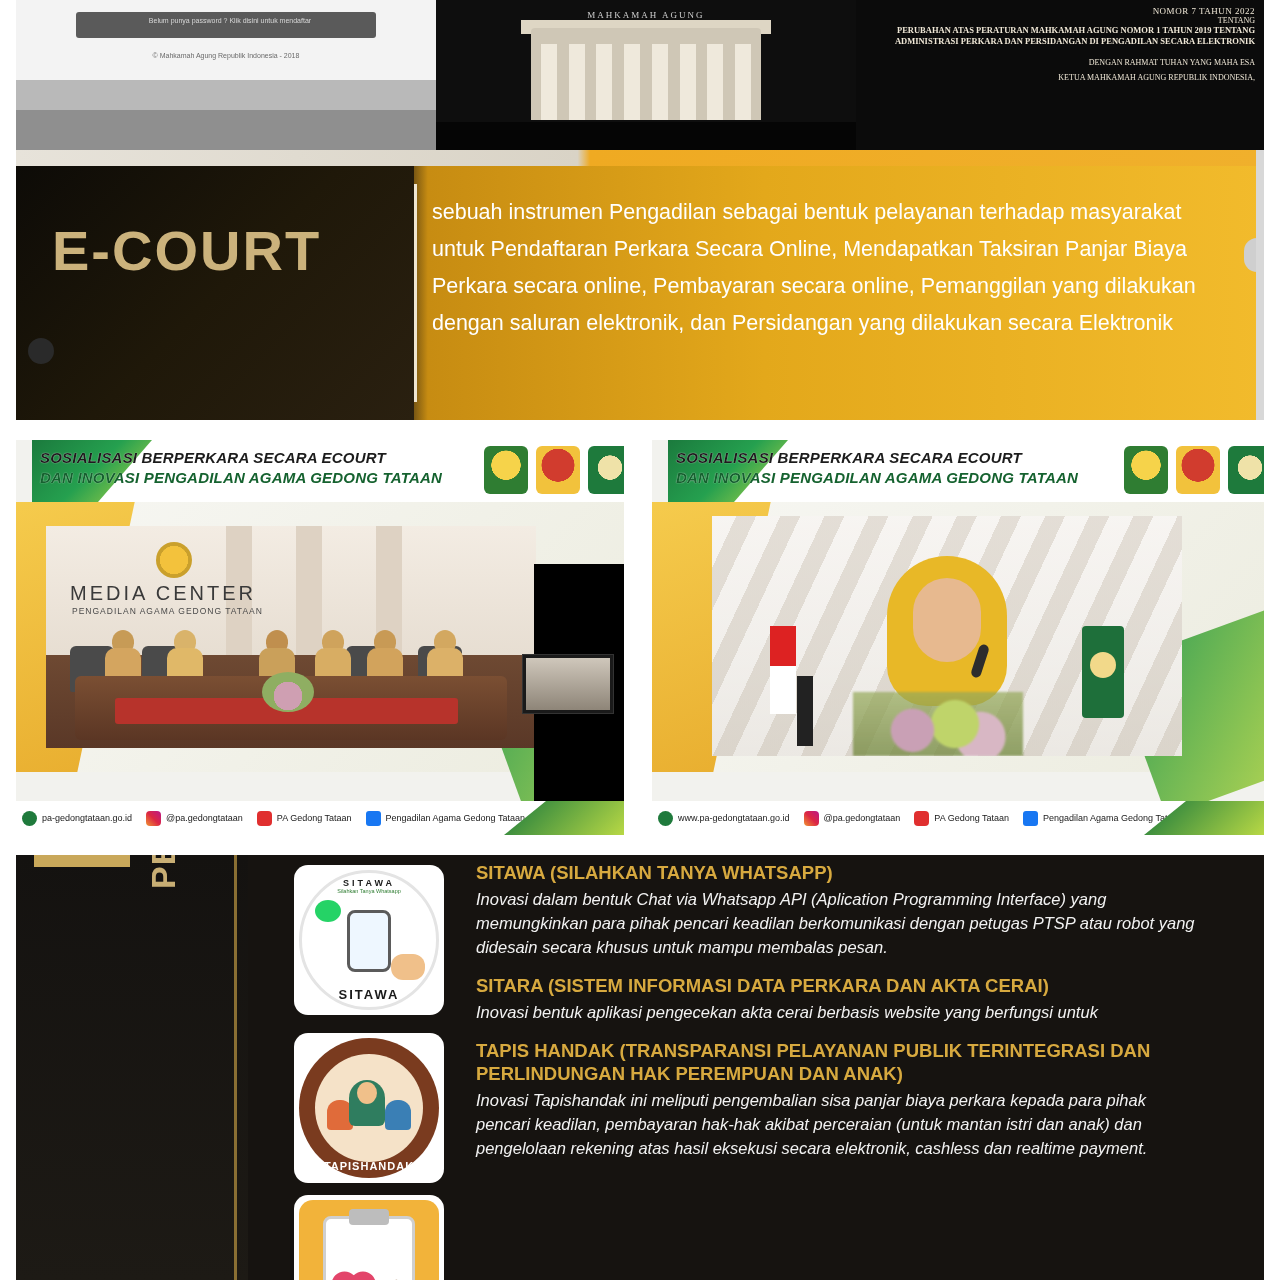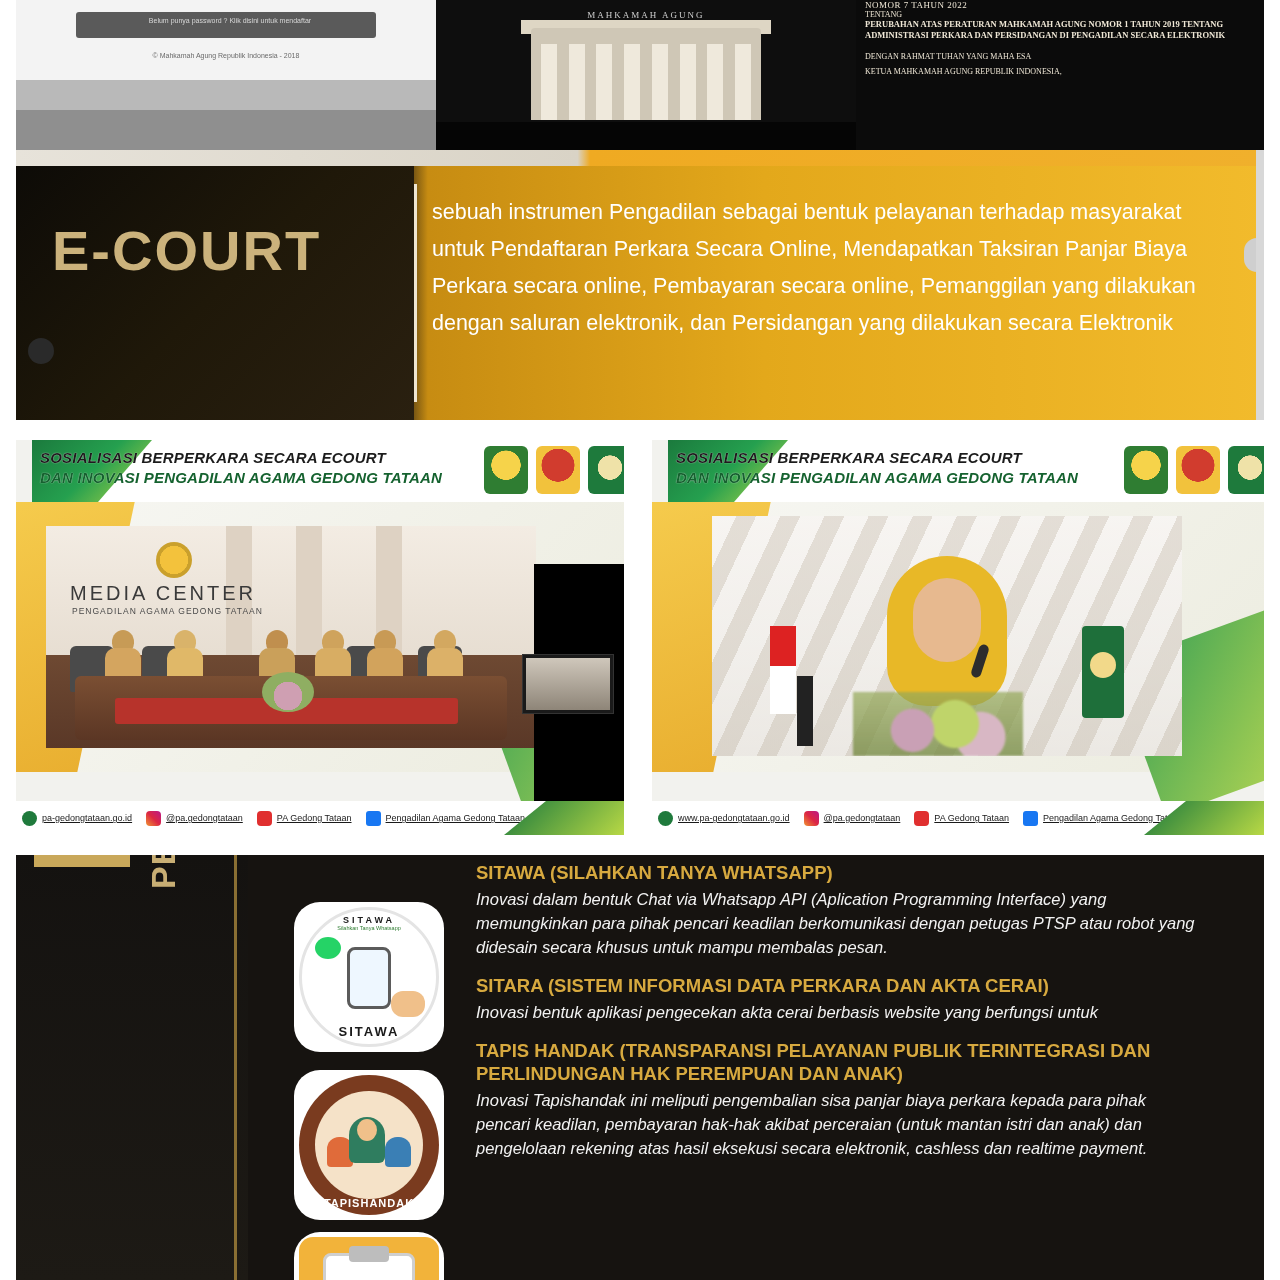--- a/index.html
+++ b/index.html
@@ -60,21 +60,21 @@
   .thumb-b .cols {
     position:absolute; left:50%; top:44px; transform:translateX(-50%);
     width:210px; height:76px; display:flex; justify-content:space-between;
   }
   .thumb-b .cols i { display:block; width:16px; height:76px; background:#efe9dc; }
   .thumb-b .blackbase { position:absolute; left:0; bottom:0; width:100%; height:28px; background:#050505; }
 
   .thumb-c { width: 408px; background:#0b0b0b; }
   .thumb-c .doc {
     position:absolute; left:50%; top:0; transform:translateX(-50%);
-    width:390px; text-align:left; color:#efe7d6; padding-top:0;
+    width:390px; text-align:right; color:#efe7d6; padding-top:6px;
     font-family:"Liberation Serif", serif;
   }
   .thumb-c .l1 { font-size:9px; letter-spacing:.5px; }
   .thumb-c .l2 { font-size:8px; }
   .thumb-c .l3 { font-size:8.5px; font-weight:bold; line-height:1.35; }
   .thumb-c .l4 { font-size:8px; margin-top:10px; }
   .thumb-c .l5 { font-size:8px; margin-top:6px; }
 
   .p1-gradrow {
     position:absolute; left:0; top:150px; width:100%; height:28px;
@@ -220,21 +220,21 @@
     background:#1a1a1a; border:1px solid #333;
   }
   .pip .inner { position:absolute; inset:3px; background: linear-gradient(180deg,#cfc7bb,#8e8578); }
   .blackcol { position:absolute; right:0; top:62px; width:90px; height:270px; background:#000; }
 
   .fl-foot {
     position:absolute; left:0; bottom:0; width:100%; height:34px; background:#fff;
     display:flex; align-items:center; gap:14px; padding-left:6px;
     font-size:9px; color:#1a1a1a;
   }
-  .fl-foot .item { display:flex; align-items:center; gap:5px;text-decoration:underline; }
+  .fl-foot .item { display:flex; align-items:center; gap:5px; }
   .ficon { width:15px; height:15px; border-radius:4px; display:inline-block; }
   .ficon.web { background:#1f7a3c; border-radius:50%; }
   .ficon.ig  { background: linear-gradient(45deg,#f09433,#dc2743,#bc1888); }
   .ficon.yt  { background:#e02f2f; border-radius:4px; }
   .ficon.fb  { background:#1877f2; border-radius:3px; }
   .fl-foot .greenband {
     position:absolute; right:0; bottom:0; width:120px; height:34px;
     background: linear-gradient(135deg,#1b7a3d, #b8d845);
     clip-path: polygon(35% 0, 100% 0, 100% 100%, 0 100%);
   }
@@ -252,22 +252,22 @@
     position:absolute; left:128px; top:34px;
     transform: rotate(-90deg); transform-origin: left top;
     color:#c8ae74; font-size:34px; font-weight:bold; letter-spacing:1px;
     white-space:nowrap;
   }
   .p4-goldline { position:absolute; left:218px; top:0; width:3px; height:100%; background:#8a6f33; }
 
   .p4-icons { position:absolute; left:250px; top:0; width:210px; height:100%; }
   .icon-card {
     position:absolute; left:28px; width:150px; height:150px;
-    border-radius:26px; overflow:hidden;
-    display:flex; align-items:center; justify-content:center;margin-top:37px;
+    border-radius:14px; overflow:hidden;
+    display:flex; align-items:center; justify-content:center;
   }
   .icon-card.c1 { top:10px;  background:#ffffff; }
   .icon-card.c2 { top:178px; background:#ffffff; }
   .icon-card.c3 { top:340px; background:#ffffff; }
 
   .sitawa-badge { position:relative; width:140px; height:140px; }
   .sitawa-badge .ring { position:absolute; inset:0; border-radius:50%; background:#ffffff; border:3px solid #e4e4e4; }
   .sitawa-badge .top { position:absolute; left:50%; top:8px; transform:translateX(-50%); text-align:center; }
   .sitawa-badge .top .t1 { font-size:9px; letter-spacing:3px; color:#1a1a1a; font-weight:bold; }
   .sitawa-badge .top .t2 { font-size:5.5px; color:#2f7d32; }

